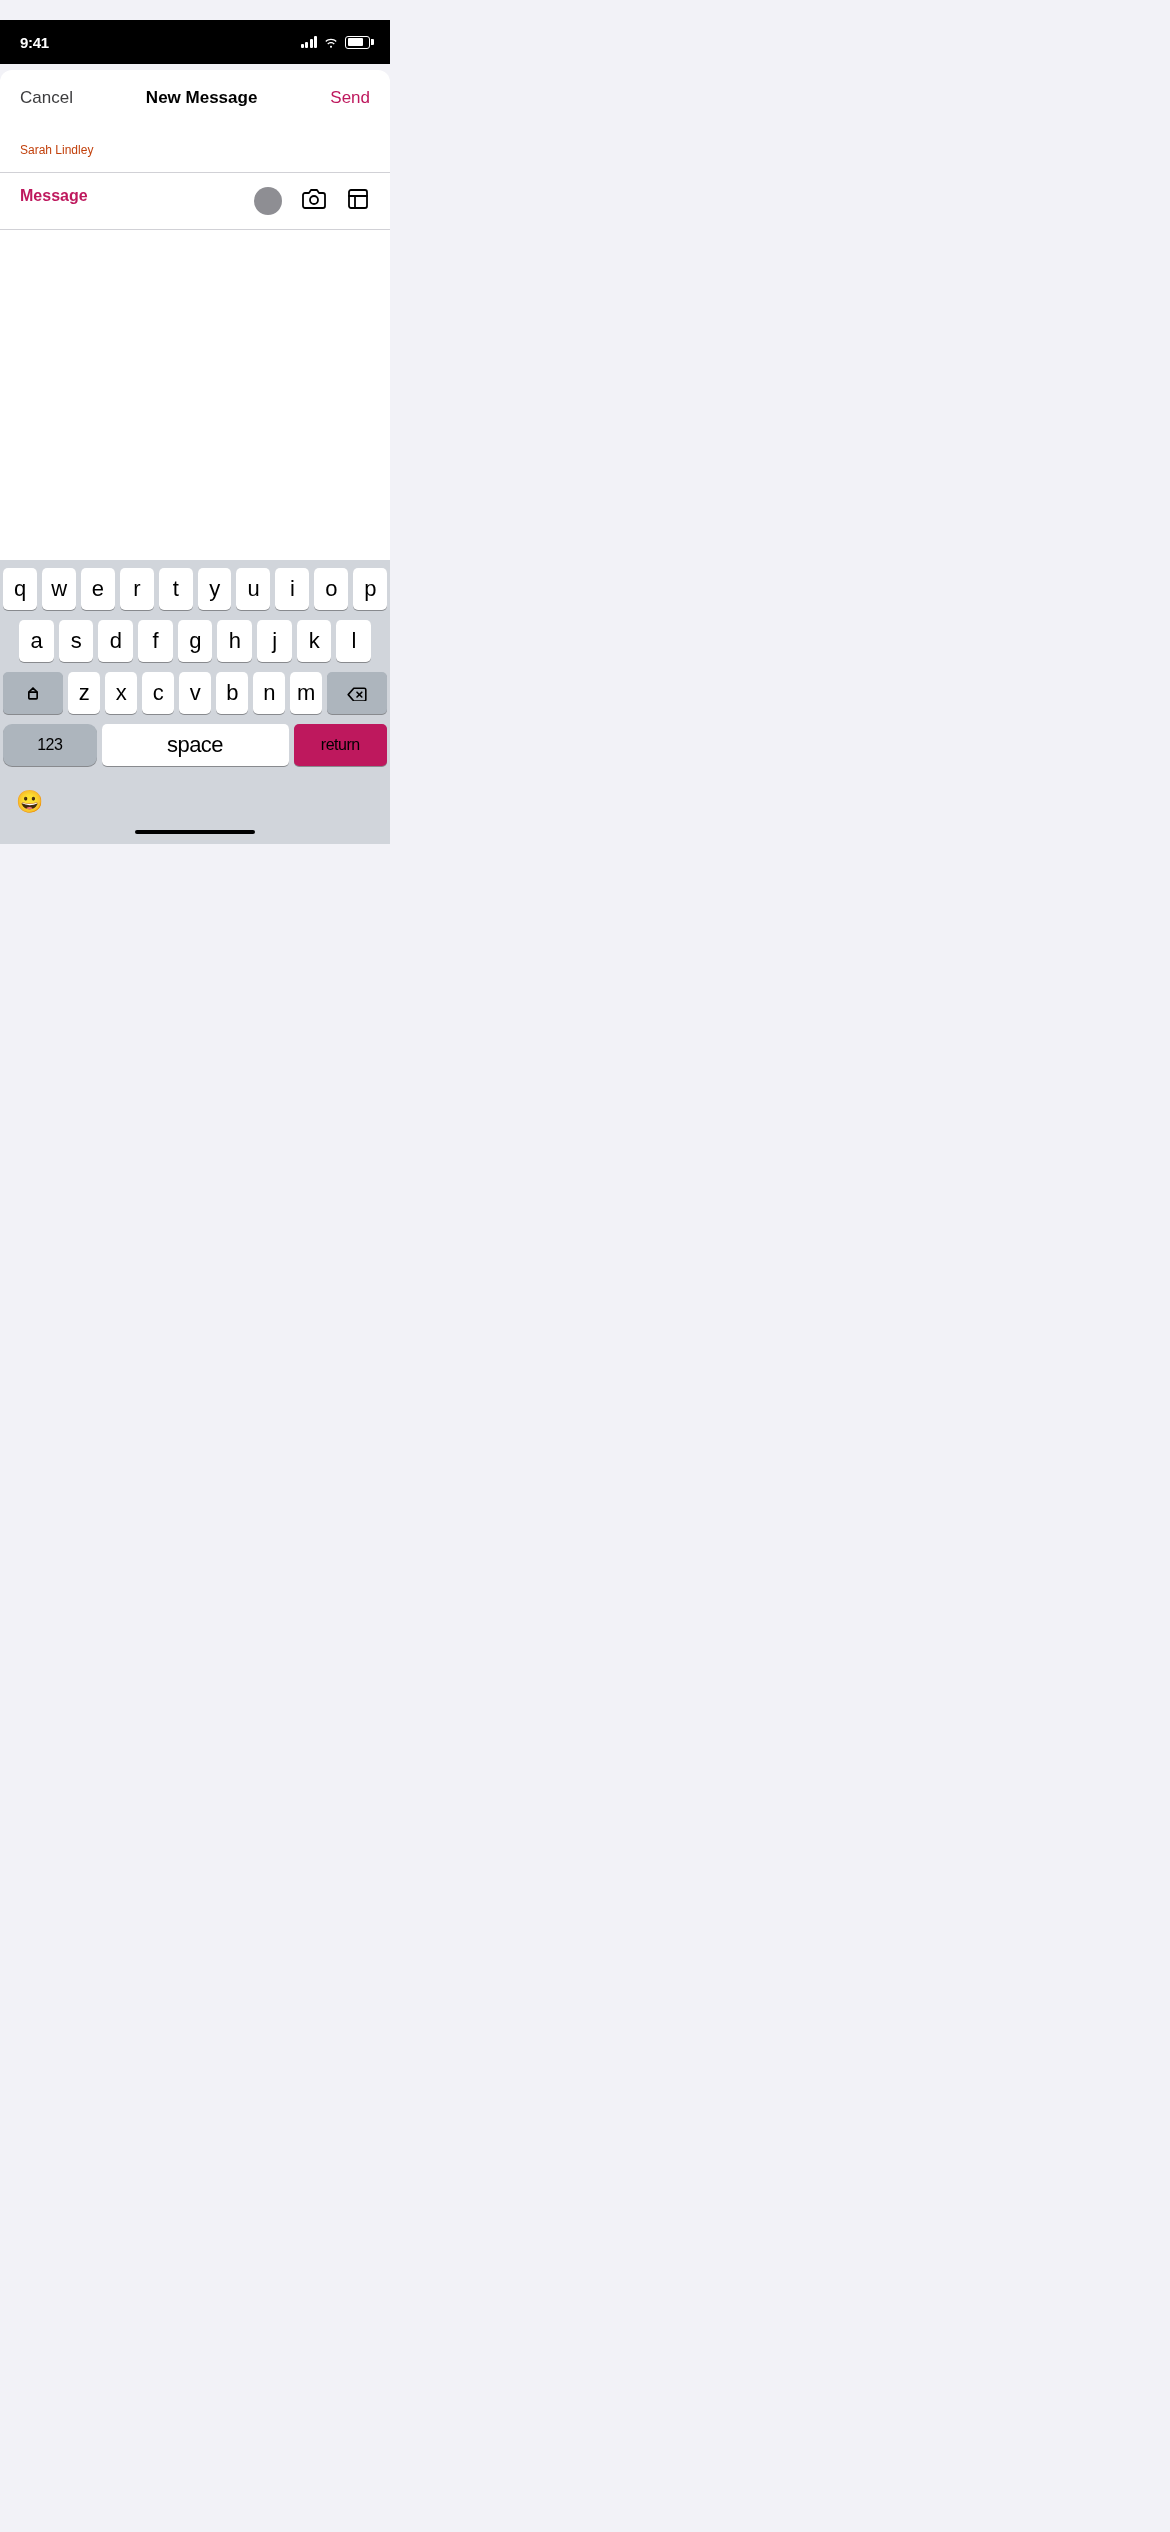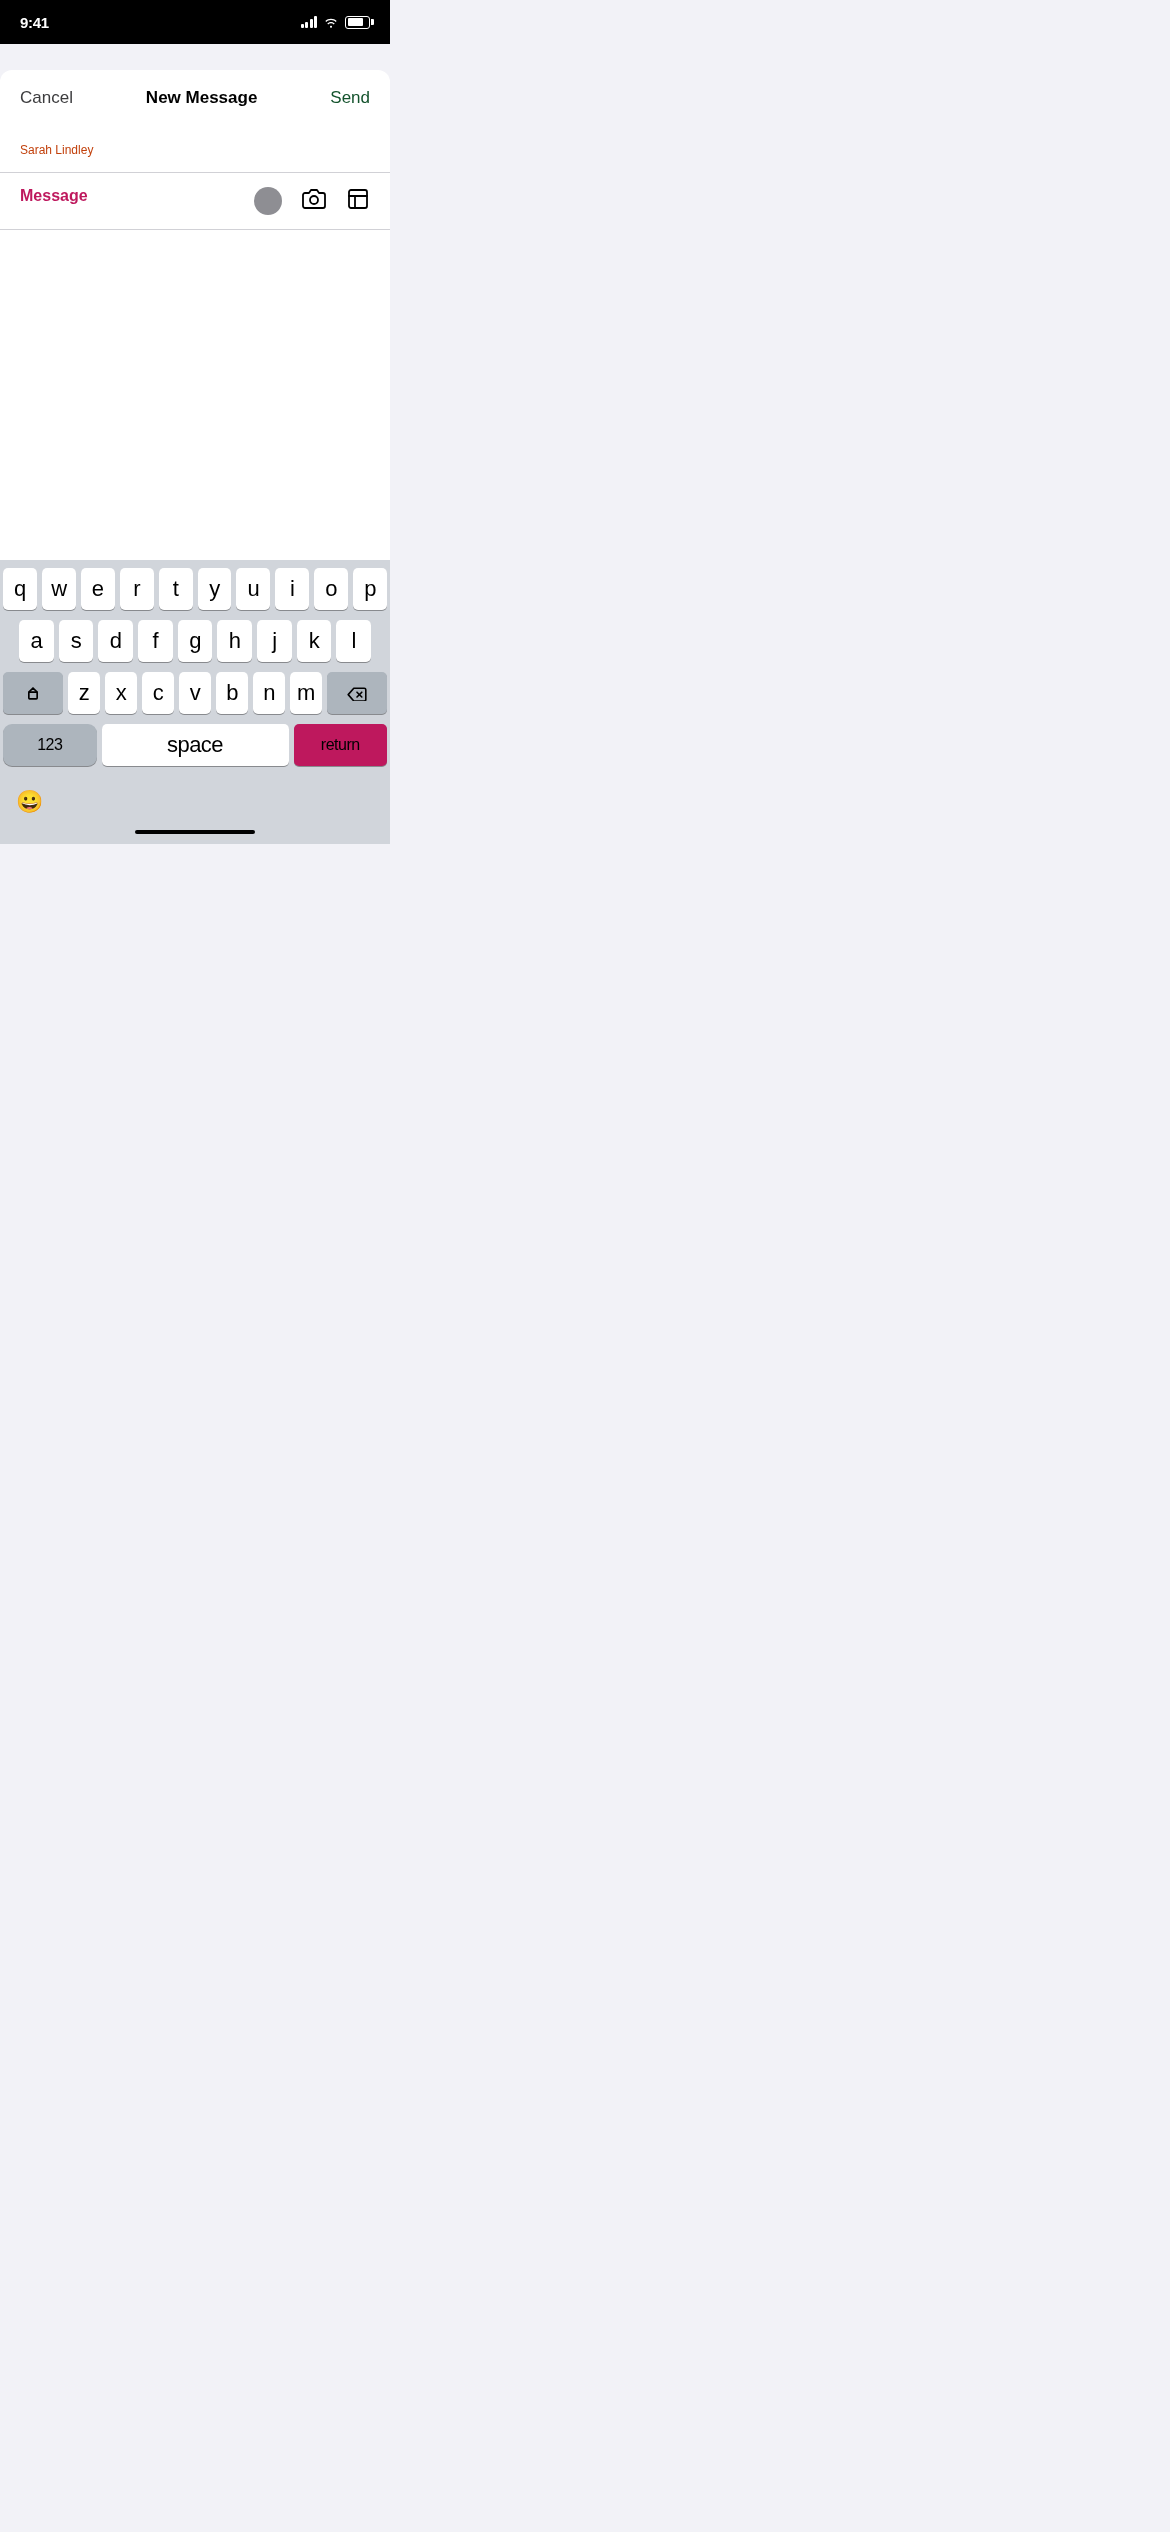--- a/index.html
+++ b/index.html
@@ -16,20 +16,21 @@
 
     
     .status-bar {
       background: #000;
       height: 44px;
       display: flex;
       align-items: center;
       justify-content: space-between;
       padding: 0 20px;
       color: #fff;
+      margin-top: 20px;
     }
     .status-time {
       font-size: 15px;
       font-weight: 600;
       letter-spacing: -0.3px;
     }
     .status-icons {
       display: flex;
       align-items: center;
       gap: 6px;
@@ -114,21 +115,21 @@
       cursor: pointer;
       padding: 0;
     }
     .nav-title {
       font-size: 17px;
       font-weight: 700;
       color: #000;
     }
     .nav-send {
       font-size: 17px;
-      color: #14532d;
+      color: #be185d;
       font-weight: 400;
       background: none;
       border: none;
       cursor: pointer;
       padding: 0;
     }
 
     
     .field-row {
       padding: 14px 20px;

